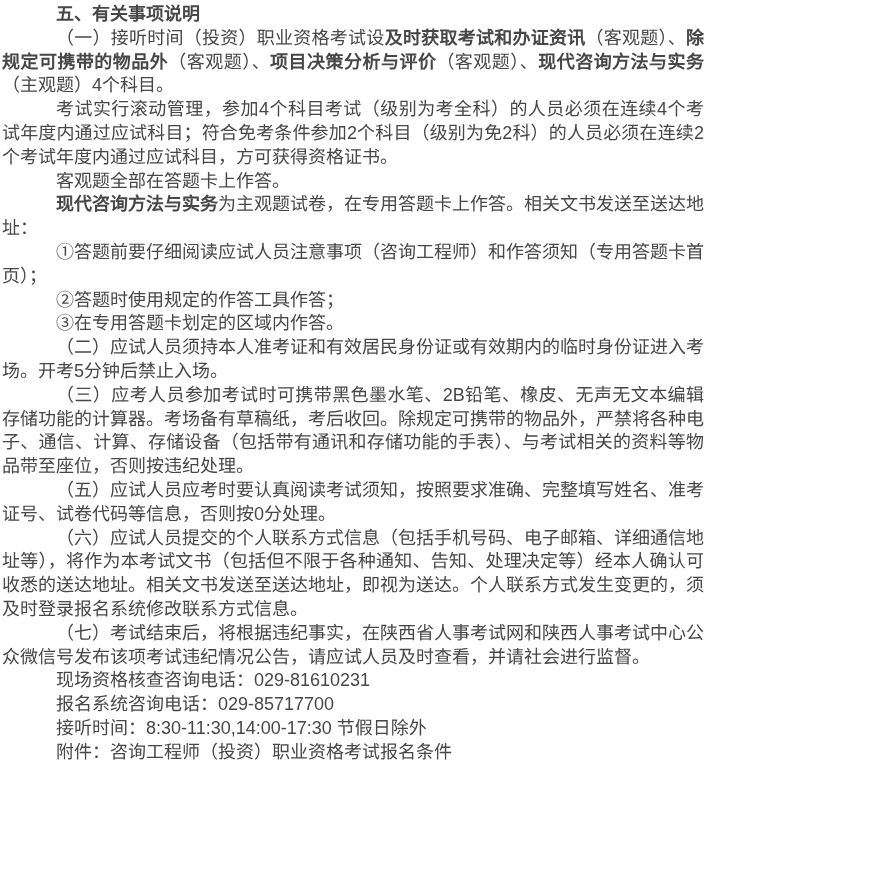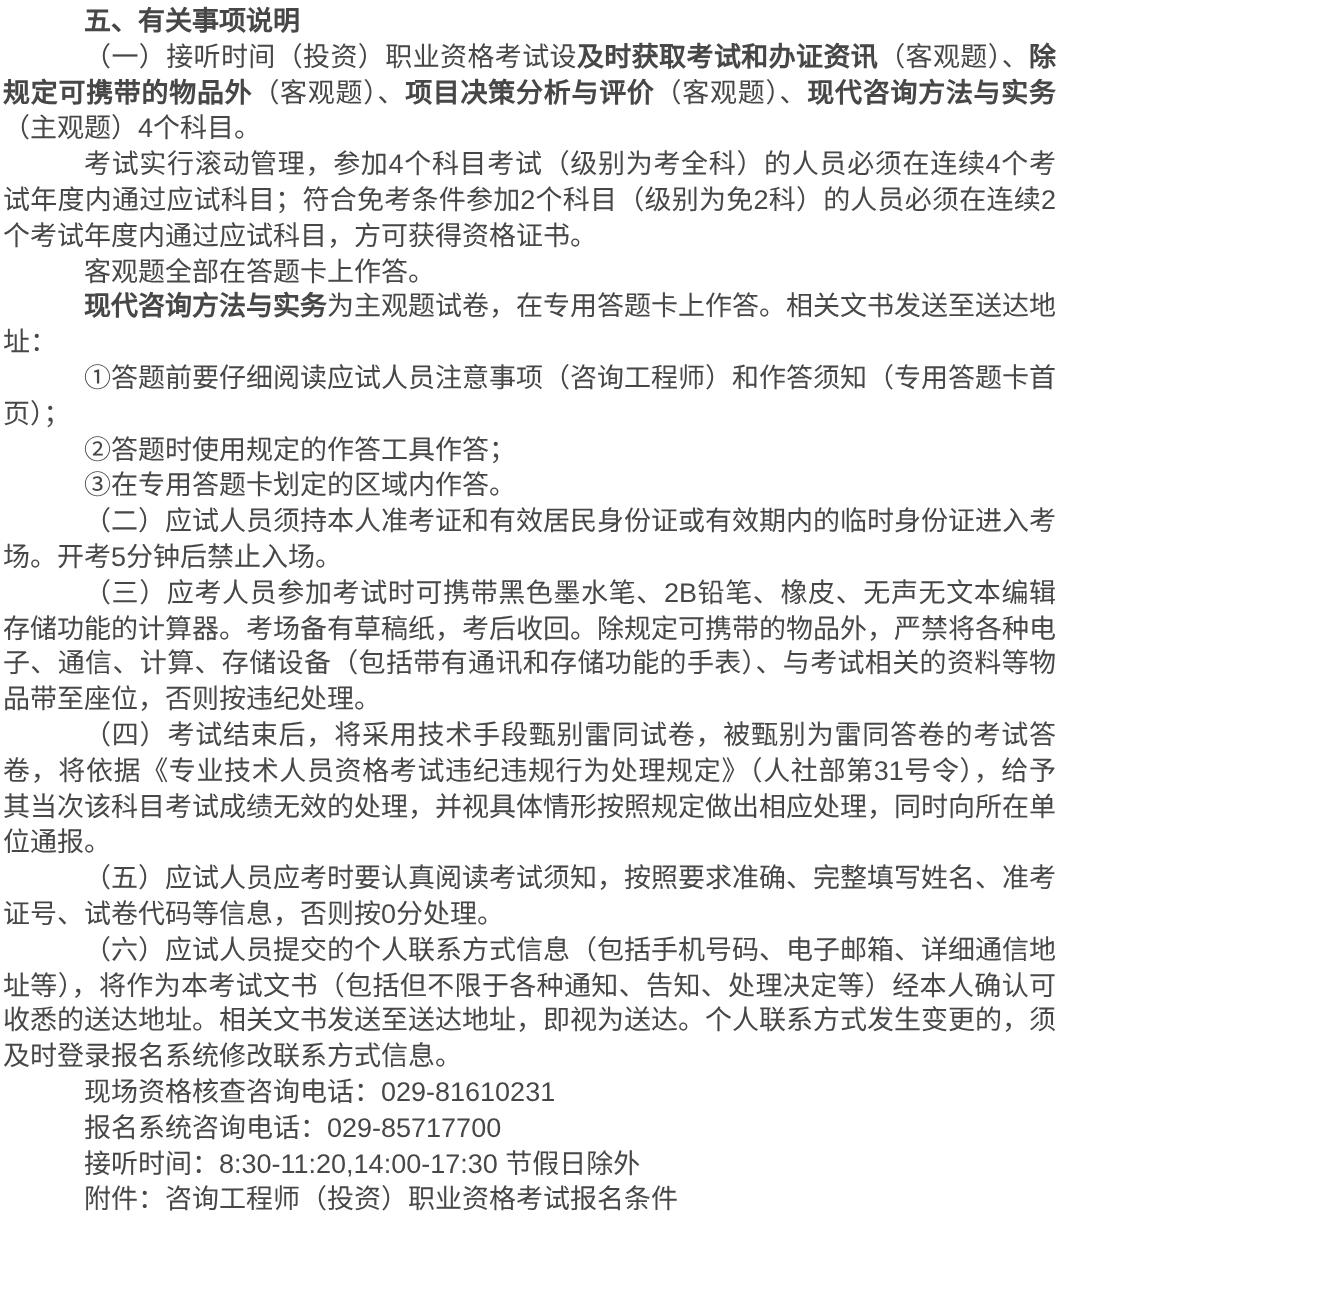--- a/index.html
+++ b/index.html
@@ -48,21 +48,21 @@
   <div>
       <p class="para"><span>（一）接听时间（投资）职业资格考试设</span><span class="b">及时获取考试和办证资讯</span><span>（客观题）、</span><span class="b">除规定可携带的物品外</span><span>（客观题）、</span><span class="b">项目决策分析与评价</span><span>（客观题）、</span><span class="b">现代咨询方法与实务</span><span>（主观题）4个科目。</span></p>
       <p class="para"><span>考试实行滚动管理，参加4个科目考试（级别为考全科）的人员必须在连续4个考试年度内通过应试科目；符合免考条件参加2个科目（级别为免2科）的人员必须在连续2个考试年度内通过应试科目，方可获得资格证书。</span></p>
       <p class="para"><span>客观题全部在答题卡上作答。</span></p>
       <p class="para"><span class="b">现代咨询方法与实务</span><span>为主观题试卷，在专用答题卡上作答。相关文书发送至送达地址：</span></p>
       <p class="para"><span>①答题前要仔细阅读应试人员注意事项（咨询工程师）和作答须知（专用答题卡首页）；</span></p>
       <p class="para"><span>②答题时使用规定的作答工具作答；</span></p>
       <p class="para"><span>③在专用答题卡划定的区域内作答。</span></p>
       <p class="para"><span>（二）应试人员须持本人准考证和有效居民身份证或有效期内的临时身份证进入考场。开考5分钟后禁止入场。</span></p>
       <p class="para"><span>（三）应考人员参加考试时可携带黑色墨水笔、2B铅笔、橡皮、无声无文本编辑存储功能的计算器。考场备有草稿纸，考后收回。除规定可携带的物品外，严禁将各种电子、通信、计算、存储设备（包括带有通讯和存储功能的手表）、与考试相关的资料等物品带至座位，否则按违纪处理。</span></p>
-      <p class="para"><span>（四）考试结束后，将采用技术手段甄别雷同试卷，被甄别为雷同答卷的考试答卷，将依据《专业技术人员资格考试违纪违规行为处理规定》（人社部第31号令），给予其当次该科目考试成绩无效的处理，并视具体情形按照规定做出相应处理，同时向所在单位通报。</span></p>
       <p class="para"><span>（五）应试人员应考时要认真阅读考试须知，按照要求准确、完整填写姓名、准考证号、试卷代码等信息，否则按0分处理。</span></p>
       <p class="para"><span>（六）应试人员提交的个人联系方式信息（包括手机号码、电子邮箱、详细通信地址等），将作为本考试文书（包括但不限于各种通知、告知、处理决定等）经本人确认可收悉的送达地址。相关文书发送至送达地址，即视为送达。个人联系方式发生变更的，须及时登录报名系统修改联系方式信息。</span></p>
+      <p class="para"><span>（七）考试结束后，将根据违纪事实，在陕西省人事考试网和陕西人事考试中心公众微信号发布该项考试违纪情况公告，请应试人员及时查看，并请社会进行监督。</span></p>
       <p class="para"><span>现场资格核查咨询电话：029-81610231</span></p>
       <p class="para"><span>报名系统咨询电话：029-85717700</span></p>
-      <p class="para"><span>接听时间：8:30-11:20,14:00-17:30 节假日除外</span></p>
+      <p class="para"><span>接听时间：8:30-11:30,14:00-17:30 节假日除外</span></p>
       <p class="para"><span>附件：咨询工程师（投资）职业资格考试报名条件</span></p>
     </div>
 </div>
 
 </body></html>

